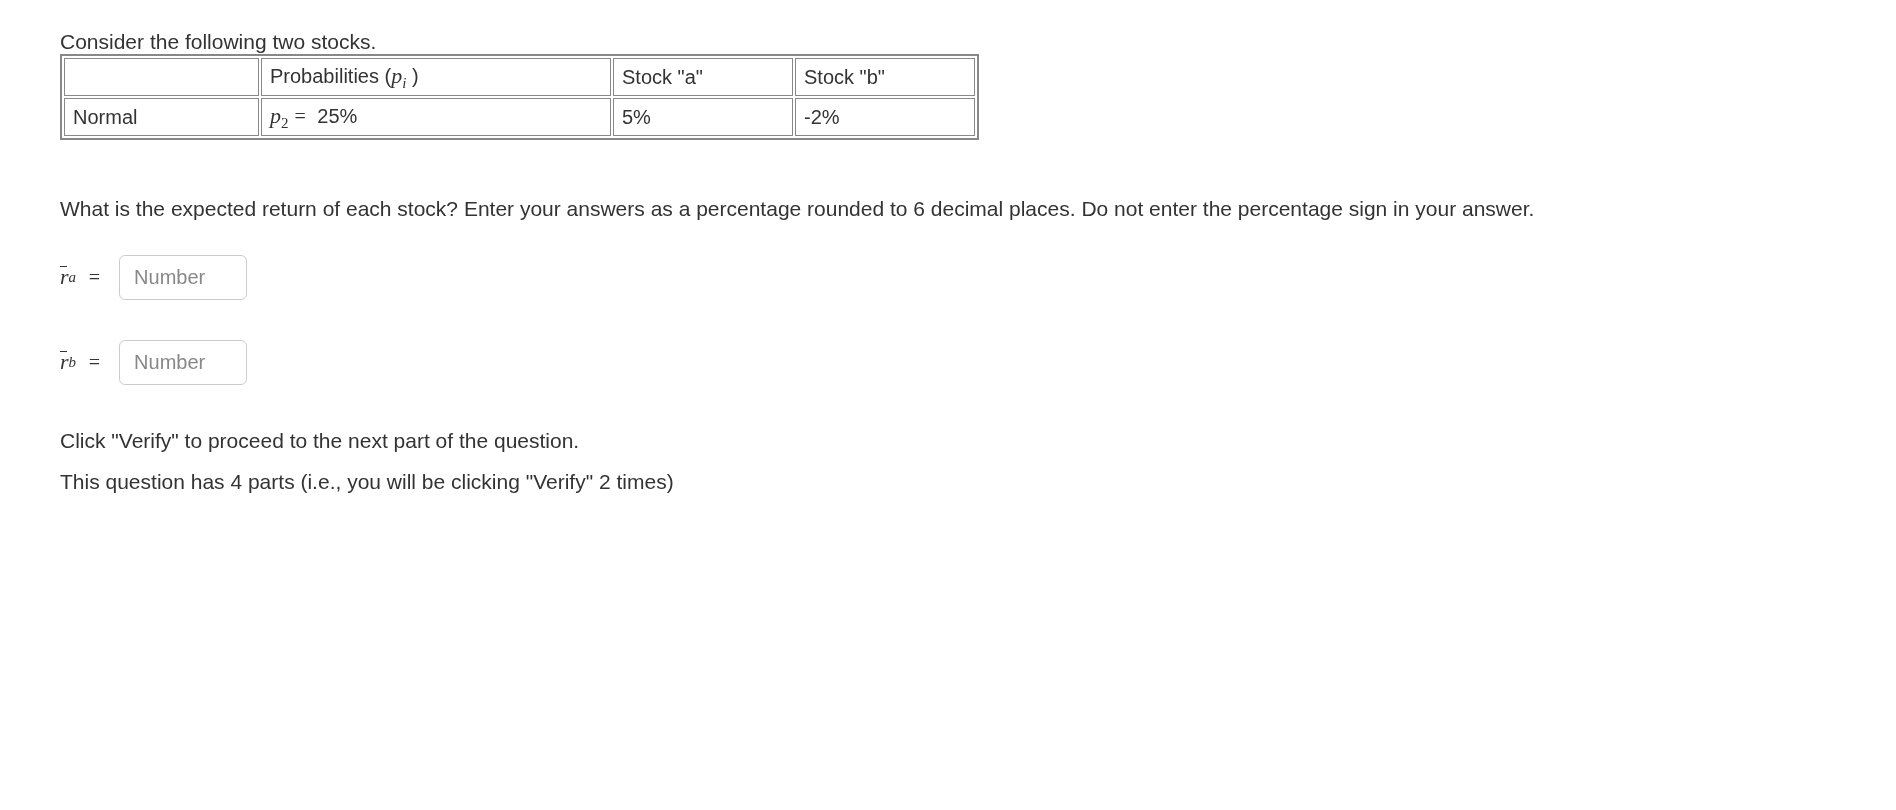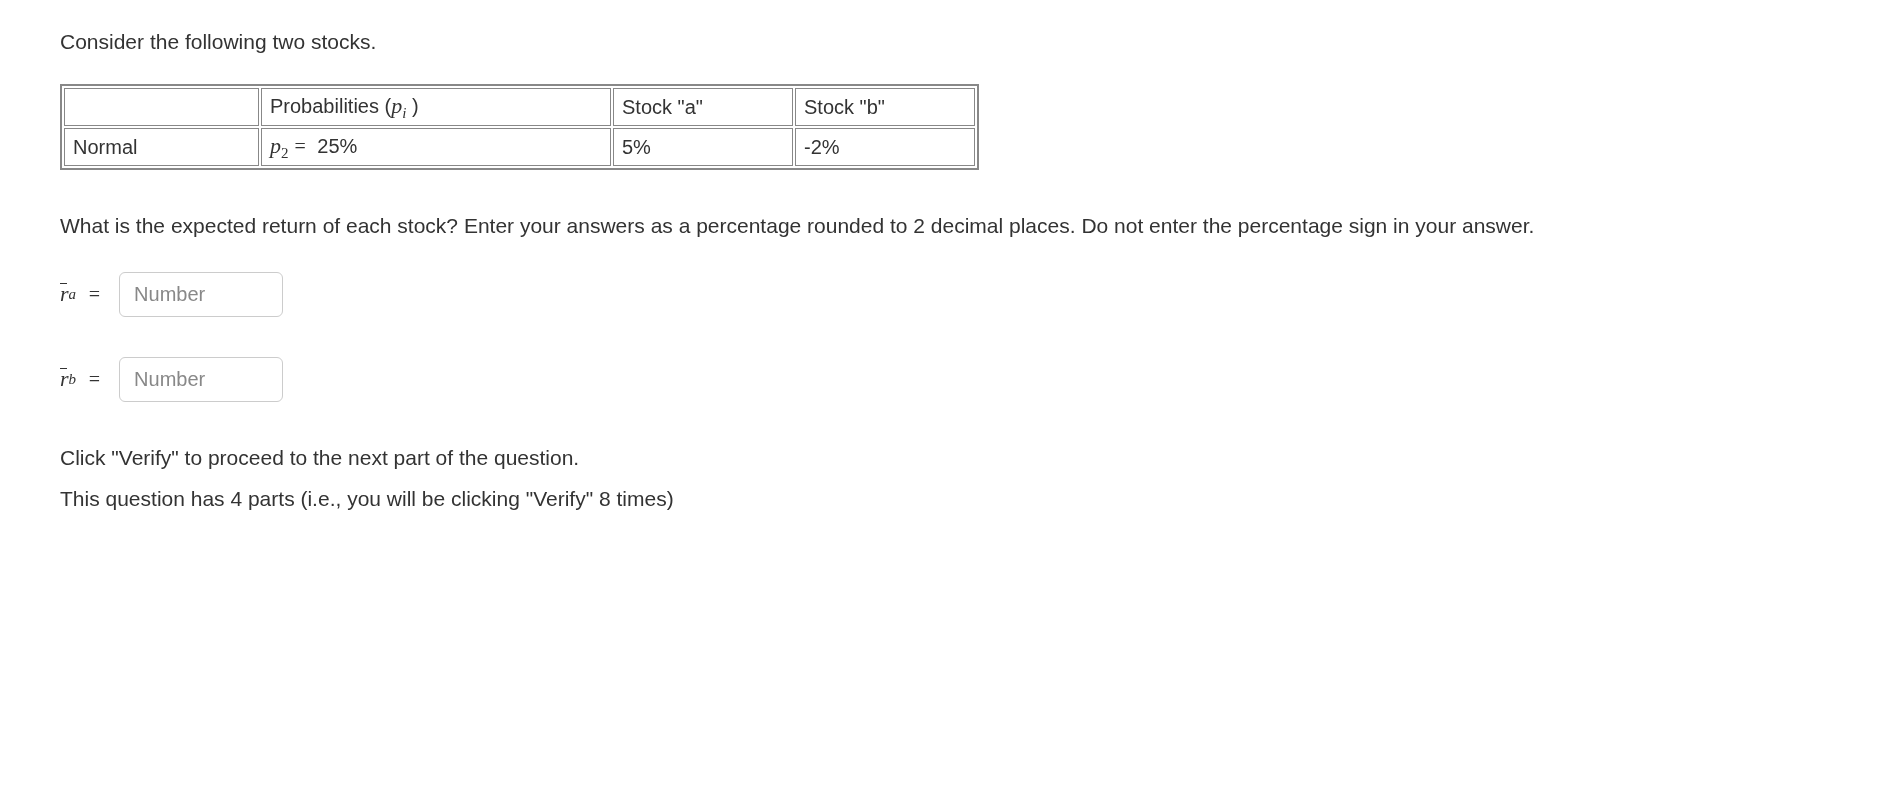--- a/index.html
+++ b/index.html
@@ -8,28 +8,27 @@
       box-sizing: border-box;
     }
     body {
       font-family: Arial, Helvetica, sans-serif;
       font-size: 20px;
       color: #333;
       padding: 30px 60px;
       background: #fff;
     }
     .intro {
-      margin-bottom: 30px;
       font-size: 21px;
     }
     .data-table {
       border-collapse: separate;
       border-spacing: 2px;
       border: 2px solid #888;
-      margin-bottom: 40px;
+      margin-bottom: 53px;
     }
     .data-table td {
       border: 1px solid #888;
       padding: 3px 8px;
       font-size: 20px;
       vertical-align: middle;
       height: 38px;
     }
     .col-state { width: 195px; }
     .col-prob { width: 350px; }
@@ -86,21 +85,21 @@
       right: 2px;
       height: 1px;
       background: #333;
     }
     .answer-input {
       font-size: 20px;
       color: #999;
       padding: 10px 14px;
       border: 1px solid #ccc;
       border-radius: 6px;
-      width: 164px;
+      width: 128px;
       font-family: Arial, Helvetica, sans-serif;
     }
     .answer-input::placeholder {
       color: #888;
     }
     .footer-text {
       font-size: 21px;
       margin-bottom: 10px;
       line-height: 1.5;
     }
@@ -124,30 +123,30 @@
     <td>Normal</td>
     <td>
       <span class="math-var">p</span><span class="math-sub-num">2</span><span class="eq-sign">=</span>&nbsp;<span>25%</span>
     </td>
     <td>5%</td>
     <td>-2%</td>
   </tr>
 </tbody>
   </table>
 
-<p class="question-text">What is the expected return of each stock? Enter your answers as a percentage rounded to 2 decimal places.  Do not enter the percentage sign in your answer.</p>
+<p class="question-text">What is the expected return of each stock? Enter your answers as a percentage rounded to 6 decimal places.  Do not enter the percentage sign in your answer.</p>
 
 <div class="answer-row">
   <span class="answer-label">
     <span class="r-bar">r</span><span class="math-sub">a</span>&nbsp;<span class="eq-sign">=</span>
   </span>
   <input type="text" class="answer-input" placeholder="Number" style="">
 </div>
 
 <div class="answer-row">
   <span class="answer-label">
     <span class="r-bar">r</span><span class="math-sub">b</span>&nbsp;<span class="eq-sign">=</span>
   </span>
   <input type="text" class="answer-input" placeholder="Number" style="">
 </div>
 
 <p class="footer-text">Click "Verify" to proceed to the next part of the question.</p>
-<p class="footer-text">This question has 4 parts (i.e., you will be clicking "Verify" 8 times)</p>
+<p class="footer-text">This question has 4 parts (i.e., you will be clicking "Verify" 2 times)</p>
 
 </body></html>

